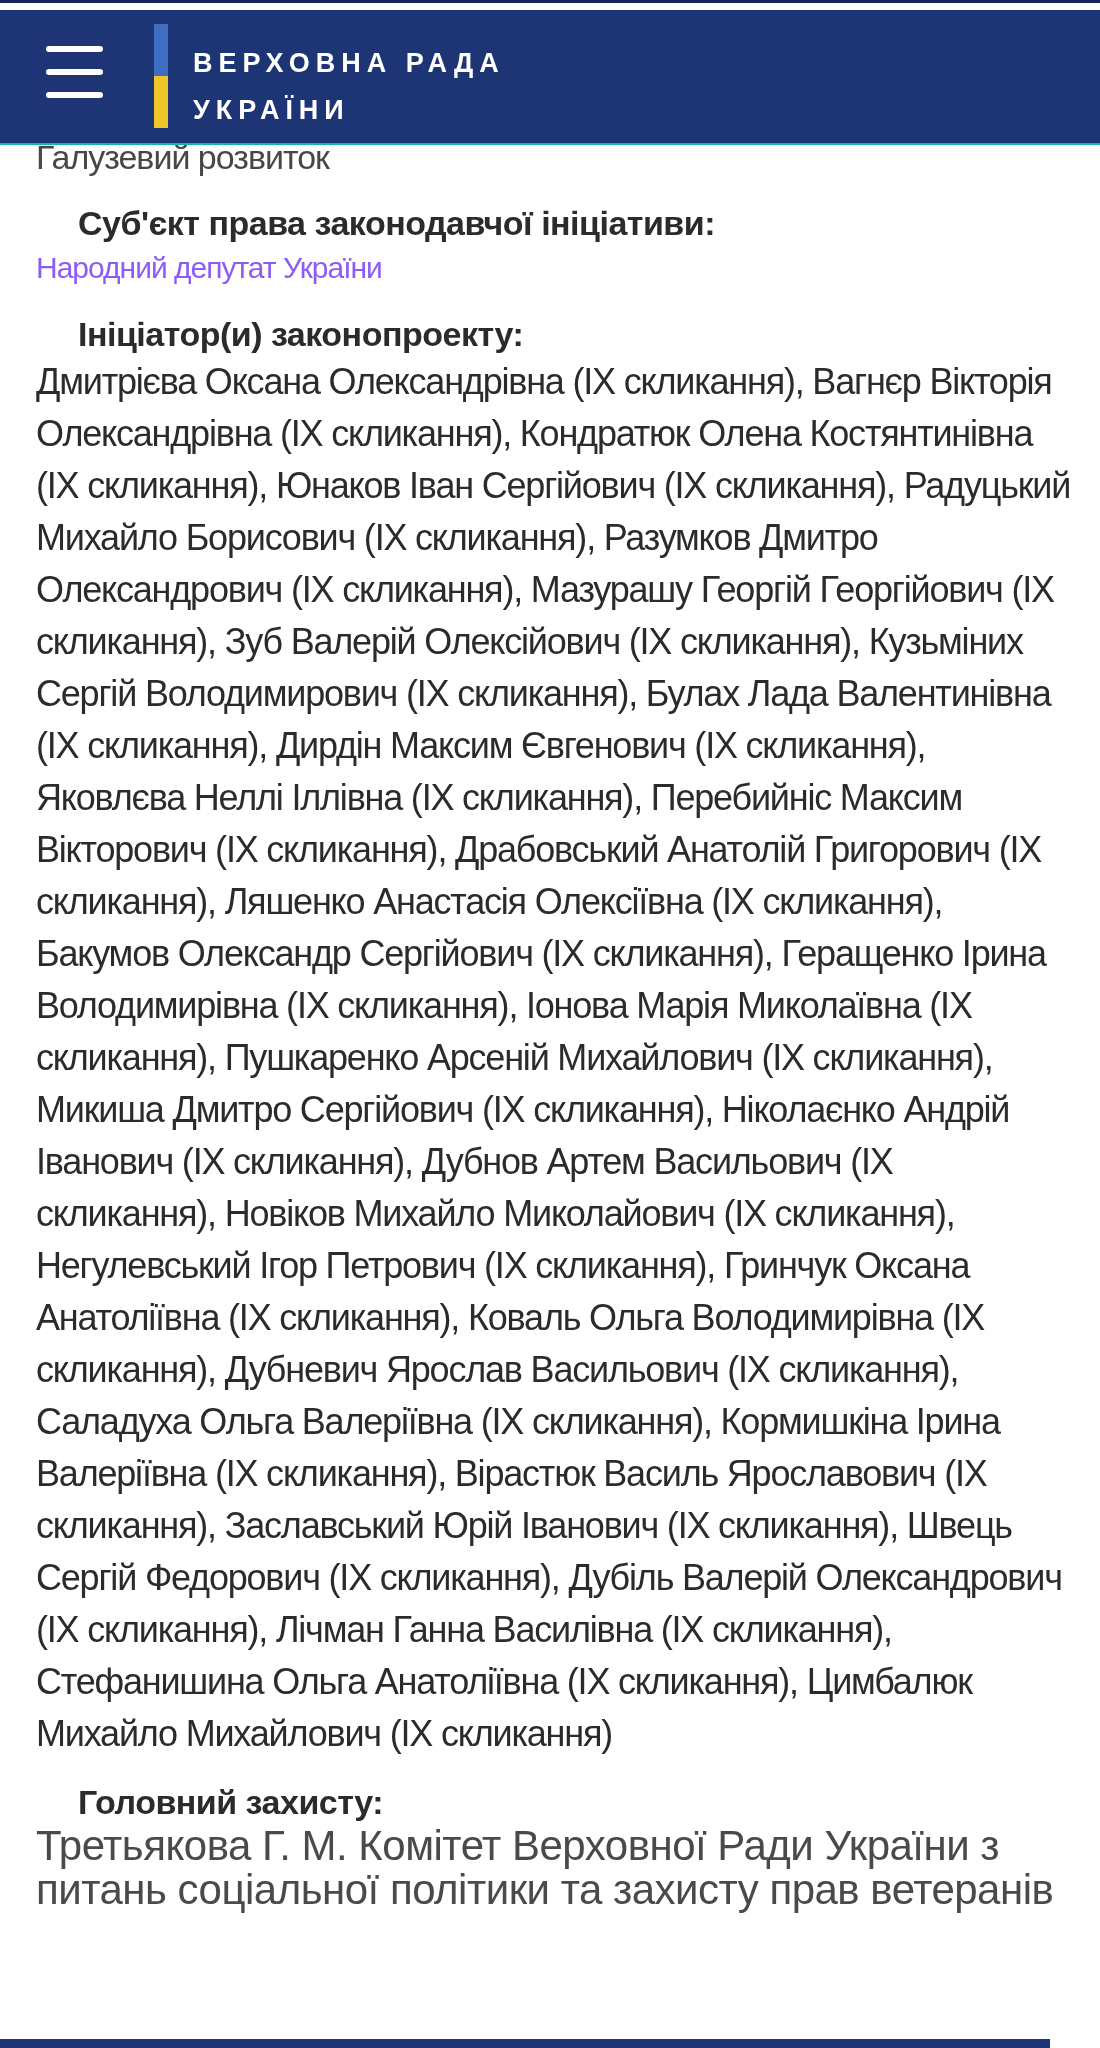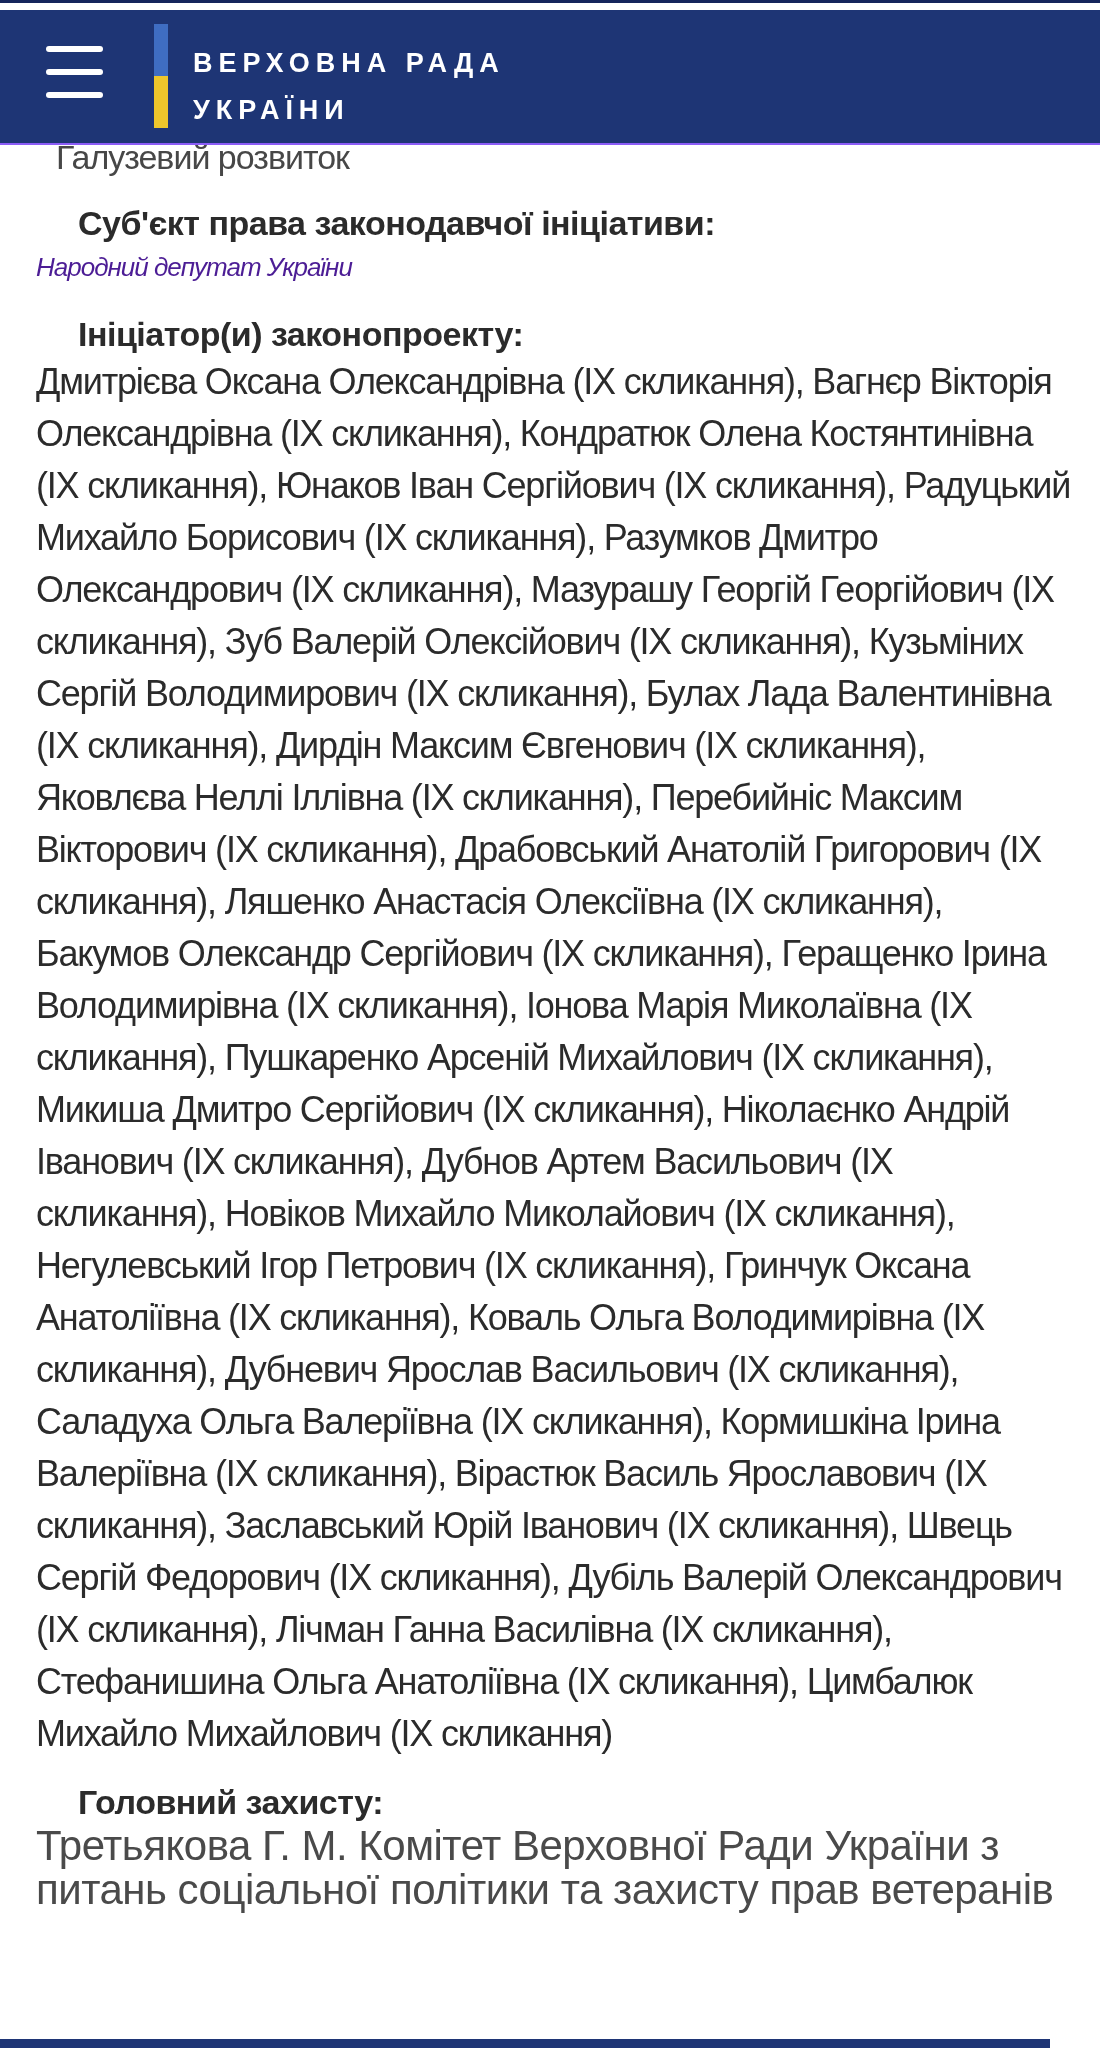--- a/index.html
+++ b/index.html
@@ -13,21 +13,21 @@
   
   .top-edge-line { height: 3px; background: #16265c; }
   .top-edge-gap  { height: 7px; background: #ffffff; }
 
   
   .site-header {
     position: relative;
     z-index: 10;
     height: 133px;
     background: #1e3575;
-    border-bottom: 2px solid #8b5cf6;
+    border-bottom: 2px solid #14b8a6;
   }
   .menu-button {
     position: absolute; left: 46px; top: 36px;
     width: 60px; height: 62px;
     background: transparent; border: none; padding: 0; margin: 0;
     cursor: pointer;
   }
   .menu-button .bar {
     display: block;
     width: 57px; height: 6px;
@@ -53,31 +53,31 @@
   }
 
   
   .content {
     position: relative; z-index: 1;
     padding: 0 28px 0 36px;
     margin-top: -10px; 
   }
   .category {
     font-size: 34px; letter-spacing: -1px;
-    line-height: 44px; color: #474747; margin-left: 20px;
+    line-height: 44px; color: #474747;
   }
   .field-label {
     margin-top: 22px;
     font-size: 34px; letter-spacing: -0.5px;
     font-weight: bold;
     line-height: 44px; color: #2b2b2b; margin-left: 42px;
   }
   .field-value {
-    font-size: 26px; letter-spacing: -1px;
-    line-height: 45px; color: #4c1d95; font-style: italic;
+    font-size: 30px; letter-spacing: -1px;
+    line-height: 45px; color: #8b5cf6;
   }
   .initiators-text {
     font-size: 36px; letter-spacing: -1.2px;
     font-weight: normal;
     line-height: 52px; color: #2b2b2b;
     margin: 0;
   }
   .committee-label { margin-top: 20px; }
   .committee-value {
     font-size: 42px; letter-spacing: -0.5px;

